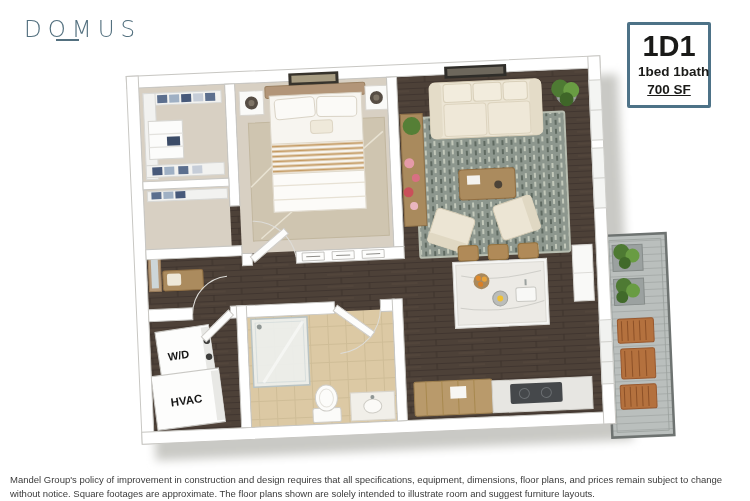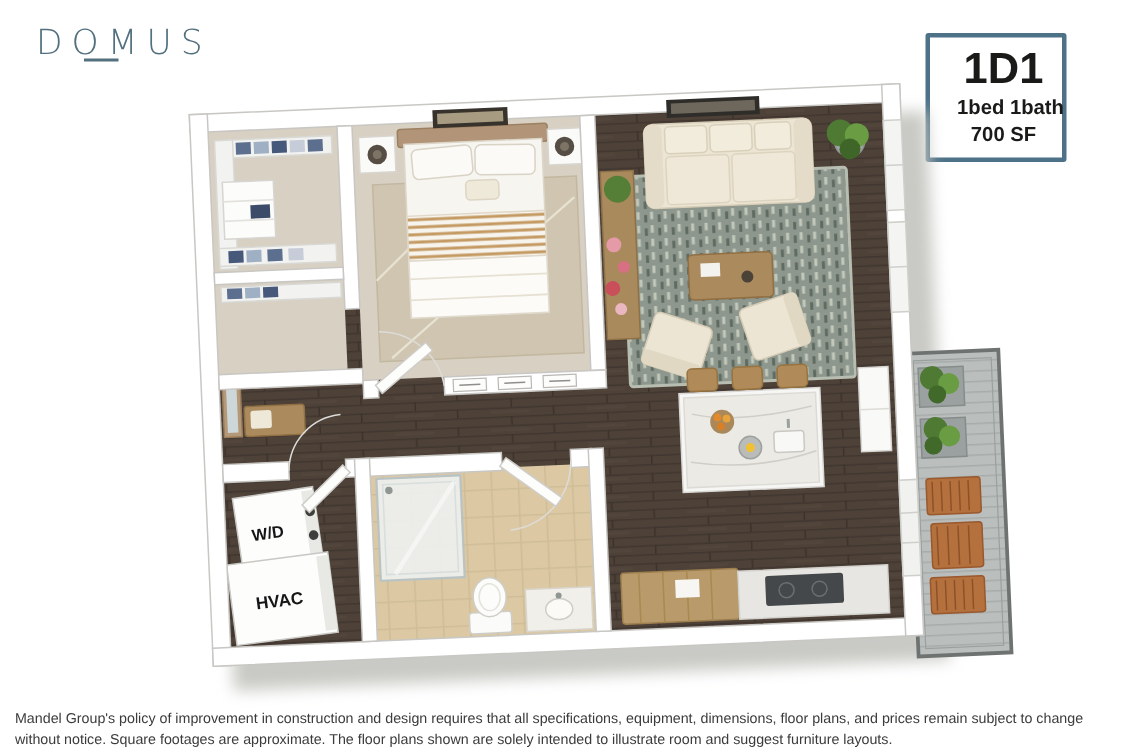--- a/index.html
+++ b/index.html
@@ -6,24 +6,24 @@
     font-family:"Liberation Sans",sans-serif;}
   .page{position:relative;width:750px;height:501px;background:#fff;}
 
   
   .logo{position:absolute;left:24px;top:16px;font-size:23px;letter-spacing:6px;
     font-weight:300;color:#53707f;font-family:"DejaVu Sans",sans-serif;}
   .logo .ul{position:absolute;left:32px;bottom:1px;width:23px;height:2px;background:#53707f;}
 
   
   .badge{position:absolute;right:39px;top:22px;width:62px;border:3px solid #4d7287;
-    background:#fff;border-radius:2px;padding:7px 8px 8px 18px;text-align:center;color:#1a1a18;}
+    background:#fff;border-radius:2px;padding:7px 8px 8px 8px;text-align:center;color:#1a1a18;}
   .badge .unit{font-size:29px;font-weight:bold;line-height:1.0;letter-spacing:0px;}
   .badge .cfg{font-size:13.5px;font-weight:bold;margin-top:3px;white-space:nowrap;}
-  .badge .area{font-size:13.5px;font-weight:bold;margin-top:3px;}
+  .badge .area{font-size:13.5px;font-weight:bold;margin-top:3px;text-decoration:underline;}
 
   
   .disclaimer{position:absolute;left:10px;right:10px;top:463px;text-align:left;
     font-size:9.5px;line-height:1.55;color:#3b3b3b;}
 
   svg text.unitlabel{font-family:"Liberation Sans",sans-serif;font-weight:bold;fill:#161616;}
   .plan{position:absolute;left:0;top:0;}
 </style>
 </head>
 <body>

